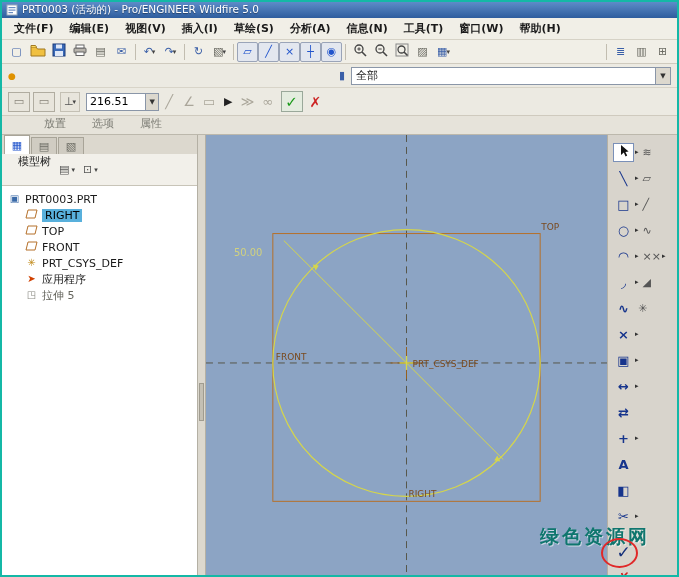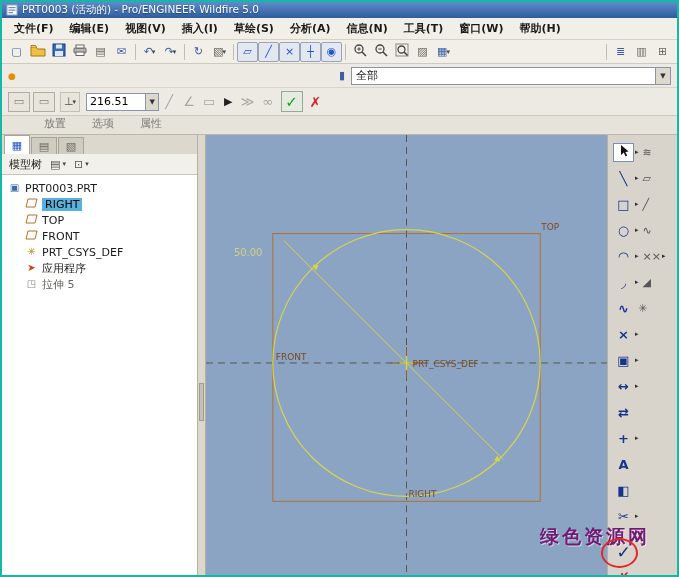--- a/index.html
+++ b/index.html
@@ -50,21 +50,21 @@
   .ptab { color:#7c7c74; }
 
   
   .main { flex:1; display:flex; min-height:0; }
 
   
   .left-panel { width:196px; flex:none; display:flex; flex-direction:column; background:#fff; border-right:1px solid #b4b0a4; }
   .panel-tabs { height:19px; flex:none; background:#dcd8ce; display:flex; align-items:flex-end; padding-left:2px; }
   .ltab { width:26px; height:17px; display:flex; align-items:center; justify-content:center; border:1px solid #a8a498; border-bottom:none; background:#d0ccc2; margin-right:1px; font-size:11px; }
   .ltab.act { background:#fff; height:19px; }
-  .panel-header { height:21px; flex:none; display:flex; align-items:center; background:#f2f0ea; border-bottom:1px solid #c8c4b8; padding:0 7px; }
+  .panel-header { height:32px; flex:none; display:flex; background:#f2f0ea; border-bottom:1px solid #c8c4b8; padding:0 16px; }
   .panel-header .ph-title { color:#222; }
   .hbtn { display:flex; align-items:center; color:#555; margin-left:8px; }
   .hbtn .dd { margin-left:2px; }
   .tree { flex:1; padding-top:5px; overflow:hidden; }
   .trow { height:16px; display:flex; align-items:center; padding-left:5px; white-space:nowrap; }
   .trow.child { padding-left:22px; }
   .trow .ticn { width:15px; text-align:center; margin-right:3px; flex:none; font-size:10px; line-height:1; }
   .tsel { background:#58b0dc; padding:0 3px; color:#000; } .csysg { color:#c08a1a; } .arrg { color:#d04000; } .extg { color:#8a8a82; } .cubeg { color:#3a6aa8; }
   .muted { color:#66665e; }
 
@@ -84,21 +84,21 @@
   .rtb { width:21px; height:19px; display:flex; align-items:center; justify-content:center; flex:none; }
   .rtb .g { font-size:13px; font-weight:bold; color:#16348c; line-height:1; }
   .rtb.sel { border:1px solid #7a90b8; background:#fff; }
   .fly { font-size:7px; color:#333; margin-left:1px; flex:none; }
   .sec { margin-left:4px; font-size:11px; color:#555; line-height:1; }
   .done-row { margin-top:10px; }
   .doneg { color:#15307a; font-size:17px; font-weight:bold; }
   .cancelg { color:#d02020; font-size:16px; font-weight:bold; }
 
   
-  .watermark { position:absolute; left:538px; top:522px; font-size:19px; font-weight:bold; letter-spacing:3px; color:#701a75; text-shadow:1px 1px 0 rgba(255,255,255,.55); pointer-events:none; }
+  .watermark { position:absolute; left:538px; top:522px; font-size:19px; font-weight:bold; letter-spacing:3px; color:#0f766e; text-shadow:1px 1px 0 rgba(255,255,255,.55); pointer-events:none; }
   .annotation { position:absolute; left:599px; top:536px; width:37px; height:30px; border:2px solid #e02828; border-radius:50%; pointer-events:none; }
 </style>
 </head>
 <body>
 
 <div class="window">
 
   <div class="titlebar">
     <span class="ticon">
       <svg viewBox="0 0 12 12" width="12" height="12">

